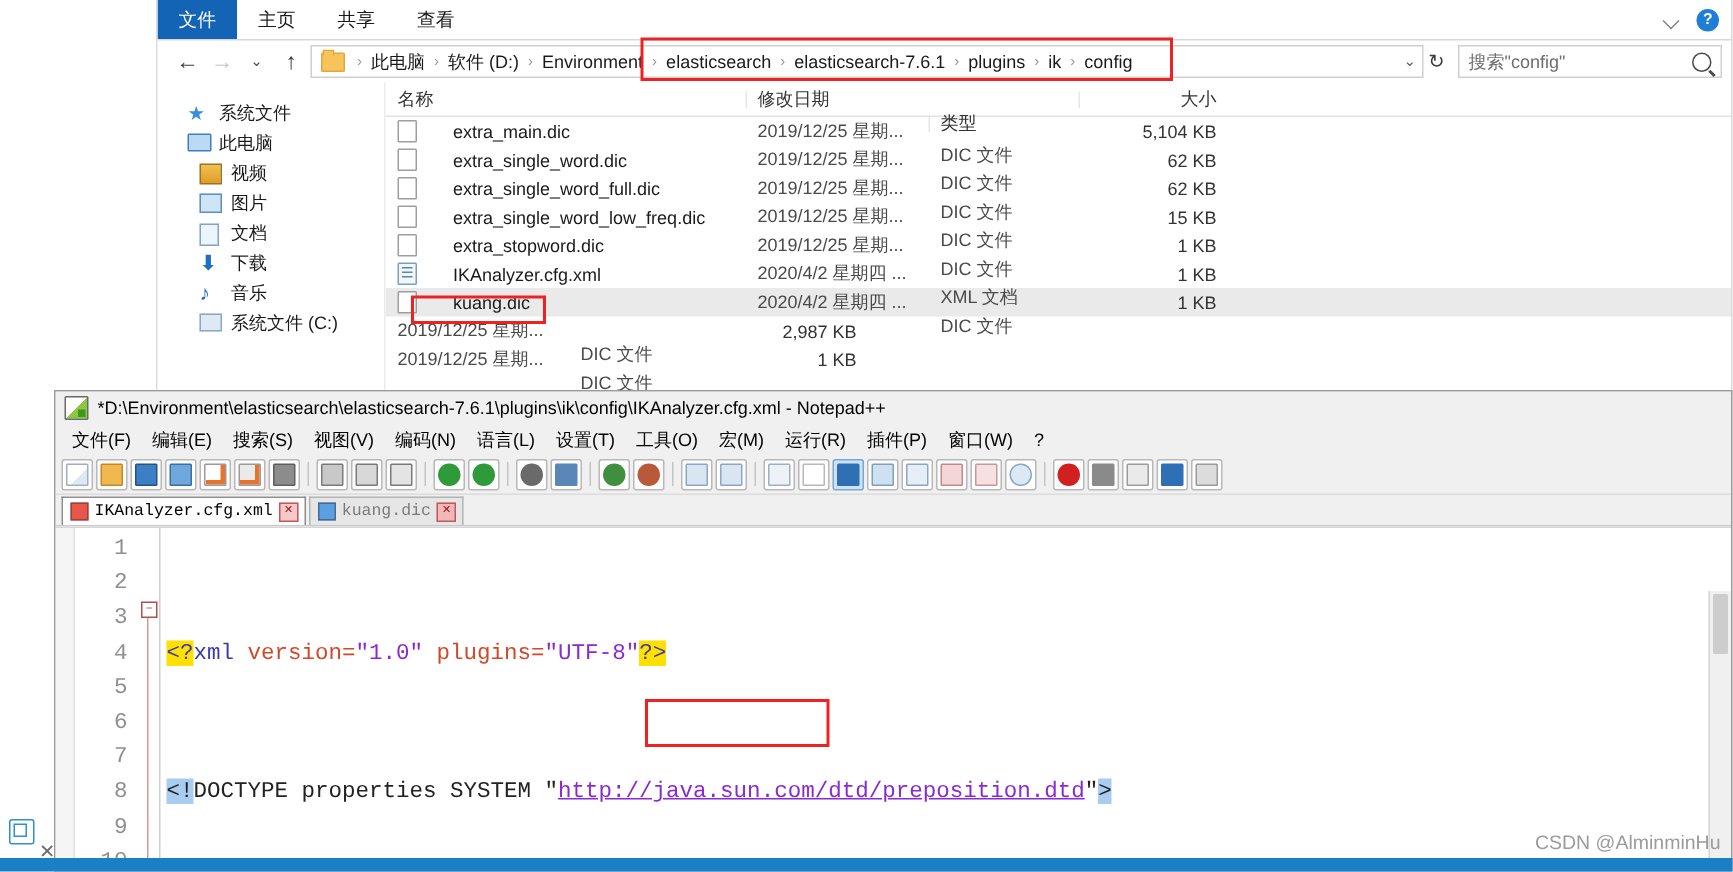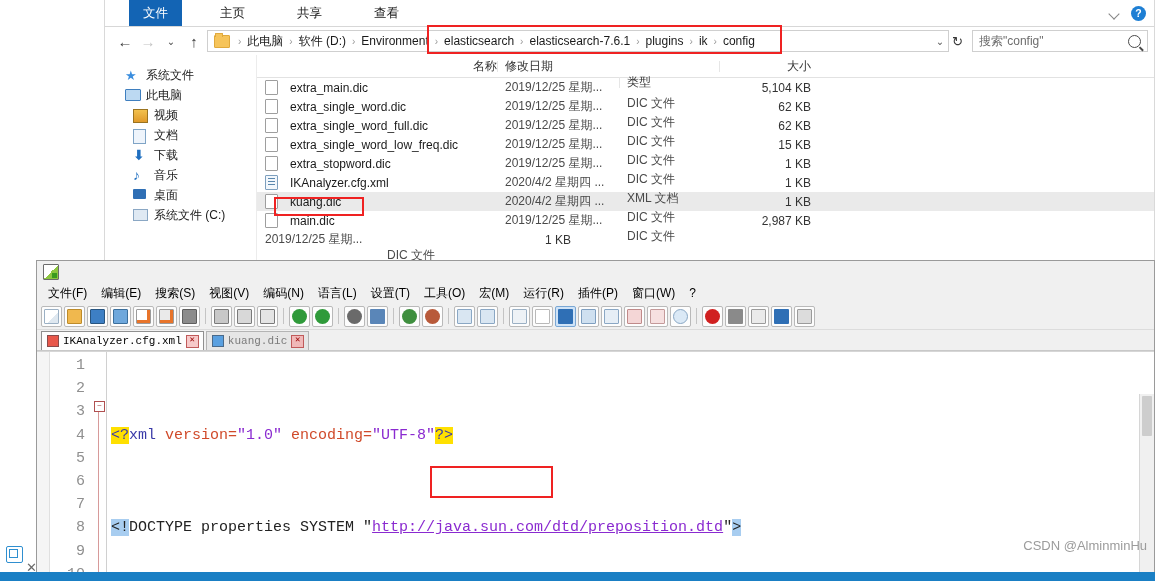--- a/index.html
+++ b/index.html
@@ -17,21 +17,21 @@
     position:absolute;left:104px;top:0;width:1051px;height:263px;
     background:#ffffff;border:1px solid #d9d9d9;border-top:none;
     box-sizing:border-box;overflow:hidden;
   }
   .ribbon-tabs{
     height:26px;display:flex;align-items:stretch;
     border-bottom:1px solid #d7d7d7;background:#ffffff;position:relative;
   }
   .rtab{
     display:flex;align-items:center;justify-content:center;
-    padding:0 14px;font-size:12.5px;color:#1a1a1a;cursor:default;margin-left:24px;
+    padding:0 14px;font-size:12.5px;color:#1a1a1a;cursor:default;
   }
   .rtab.active{background:#1364b4;color:#fff;font-weight:normal;}
   .ribbon-right{
     margin-left:auto;display:flex;align-items:center;gap:10px;padding-right:8px;
   }
   .chevron-small{
     width:12px;height:12px;position:relative;opacity:.65;
   }
   .chevron-small:after{
     content:"";position:absolute;left:1px;top:3px;width:7px;height:7px;
@@ -104,27 +104,27 @@
   .ico-desk{width:13px;height:10px;background:#2f6fb5;border-radius:1px;}
   .ico-disk{width:13px;height:10px;background:#dfe9f3;border:1px solid #8aa7c4;}
 
   .exp-files{flex:1;overflow:hidden;position:relative;}
   .col-head{
     display:flex;height:22px;align-items:center;border-bottom:1px solid #e2e2e2;
     font-size:12px;color:#333;background:#fff;
   }
   .col-head .c{padding-left:8px;box-sizing:border-box;position:relative;}
   .col-head .c + .c:before{content:"";position:absolute;left:0;top:3px;bottom:3px;width:1px;background:#e6e6e6;}
-  .c-name{width:240px;text-align:right;}
+  .c-name{width:240px;}
   .c-date{width:122px;}
   .c-type{width:100px;margin-top:32px;}
   .c-size{width:100px;text-align:right;padding-right:8px;}
   .frow{display:flex;height:19px;align-items:center;font-size:12px;color:#1a1a1a;}
   .frow.sel{background:#eaeaea;}
-  .frow .c{padding-left:8px;box-sizing:border-box;display:flex;align-items:center;gap:12px;}
+  .frow .c{padding-left:8px;box-sizing:border-box;display:flex;align-items:center;gap:24px;}
   .file-ico{
     width:11px;height:13px;background:#ffffff;border:1px solid #9e9e9e;flex:0 0 auto;position:relative;border-radius:1px;
   }
   .file-ico.xml{background:#f2f7fc;border-color:#7d9fbe;}
   .file-ico.xml:after{
     content:"";position:absolute;left:1.5px;top:2px;width:7px;height:1px;
     box-shadow:0 0 0 0 #5a87ad,0 3px 0 0 #5a87ad,0 6px 0 0 #5a87ad;background:#5a87ad;
   }
   .fdate,.ftype{color:#4a4a4a;}
   .fsize{color:#333;text-align:right;}
@@ -227,21 +227,21 @@
   .edge-ico{
     position:absolute;left:6px;top:546px;width:15px;height:15px;border:1.6px solid #2f8fd0;border-radius:2px;z-index:56;
   }
   .edge-ico:after{content:"";position:absolute;left:2px;top:2px;width:7px;height:7px;border:1.4px solid #2f8fd0;}
   .edge-x{
     position:absolute;left:26px;top:560px;font-size:13px;color:#6a6a6a;z-index:56;
   }
 
   
   .watermark{
-    position:absolute;right:8px;bottom:28px;font-size:13px;color:#9b9b9b;z-index:70;
+    position:absolute;right:8px;bottom:12px;font-size:13px;color:#9b9b9b;z-index:70;
     font-family:"Liberation Sans","DejaVu Sans",sans-serif;
   }
 
   
   .left-band{position:absolute;left:0;top:0;width:104px;height:263px;background:#ffffff;}
 </style>
 </head>
 <body>
 
 <div id="page">
@@ -311,37 +311,37 @@
           <span>此电脑</span>
         </div>
         <div class="nav-item sub">
           <span class="nav-ico">
               <span class="ico-vid" style="display:block"></span>
             </span>
           <span>视频</span>
         </div>
         <div class="nav-item sub">
           <span class="nav-ico">
+              <span class="ico-pic" style="display:block"></span>
+            </span>
+          <span>图片</span>
+        </div>
+        <div class="nav-item sub">
+          <span class="nav-ico">
               <span class="ico-doc" style="display:block"></span>
             </span>
           <span>文档</span>
         </div>
         <div class="nav-item sub">
           <span class="nav-ico ico-dl">⬇</span>
           <span>下载</span>
         </div>
         <div class="nav-item sub">
           <span class="nav-ico ico-music">♪</span>
           <span>音乐</span>
-        </div>
-        <div class="nav-item sub">
-          <span class="nav-ico">
-              <span class="ico-desk" style="display:block"></span>
-            </span>
-          <span>桌面</span>
         </div>
         <div class="nav-item sub">
           <span class="nav-ico">
               <span class="ico-disk" style="display:block"></span>
             </span>
           <span>系统文件 (C:)</span>
         </div>
       </div>
 
       <div class="exp-files">
@@ -409,24 +409,20 @@
         <div class="frow sel">
           <div class="c c-name">
               <span class="file-ico"></span>
               <span>kuang.dic</span>
             </div>
           <div class="c c-date fdate">2020/4/2 星期四 ...</div>
           <div class="c c-type ftype">DIC 文件</div>
           <div class="c c-size fsize" style="display:block">1 KB</div>
         </div>
         <div class="frow">
-          <div class="c c-name">
-              <span class="file-ico"></span>
-              <span>main.dic</span>
-            </div>
           <div class="c c-date fdate">2019/12/25 星期...</div>
           <div class="c c-type ftype">DIC 文件</div>
           <div class="c c-size fsize" style="display:block">2,987 KB</div>
         </div>
         <div class="frow">
           <div class="c c-date fdate">2019/12/25 星期...</div>
           <div class="c c-type ftype">DIC 文件</div>
           <div class="c c-size fsize" style="display:block">1 KB</div>
         </div>
       </div>
@@ -434,20 +430,21 @@
   </div>
 
   <div class="redbox" style="left:427px;top:25px;width:355px;height:29px;"></div>
 
   <div class="redbox" style="left:274px;top:197px;width:90px;height:19px;"></div>
 
   <div id="npp">
 
     <div class="npp-title">
       <span class="npp-ico"></span>
+      <span>*D:\Environment\elasticsearch\elasticsearch-7.6.1\plugins\ik\config\IKAnalyzer.cfg.xml - Notepad++</span>
     </div>
 
     <div class="npp-menu">
       <span class="mi">文件(F)</span>
       <span class="mi">编辑(E)</span>
       <span class="mi">搜索(S)</span>
       <span class="mi">视图(V)</span>
       <span class="mi">编码(N)</span>
       <span class="mi">语言(L)</span>
       <span class="mi">设置(T)</span>
@@ -591,21 +588,21 @@
         <div>10</div>
       </div>
 
       <div class="fold">
         <div class="fbox" style="top:49px;">−</div>
         <div class="fline" style="top:60px;height:169px;"></div>
       </div>
 
       <div class="code">
 
-        <div class="cl"><span class="hl-yellow t-tag">&lt;?</span><span class="t-tag">xml</span><span class="t-attr"> version=</span><span class="t-val">"1.0"</span><span class="t-attr"> encoding=</span><span class="t-val">"UTF-8"</span><span class="hl-yellow t-tag">?&gt;</span></div>
+        <div class="cl"><span class="hl-yellow t-tag">&lt;?</span><span class="t-tag">xml</span><span class="t-attr"> version=</span><span class="t-val">"1.0"</span><span class="t-attr"> plugins=</span><span class="t-val">"UTF-8"</span><span class="hl-yellow t-tag">?&gt;</span></div>
 
         <div class="cl"><span class="hl-blue t-plain">&lt;!</span><span class="t-plain">DOCTYPE properties SYSTEM "</span><span class="t-link">http://java.sun.com/dtd/preposition.dtd</span><span class="t-plain">"</span><span class="hl-blue-b t-plain">&gt;</span></div>
 
         
 
         
 
         
 
         

